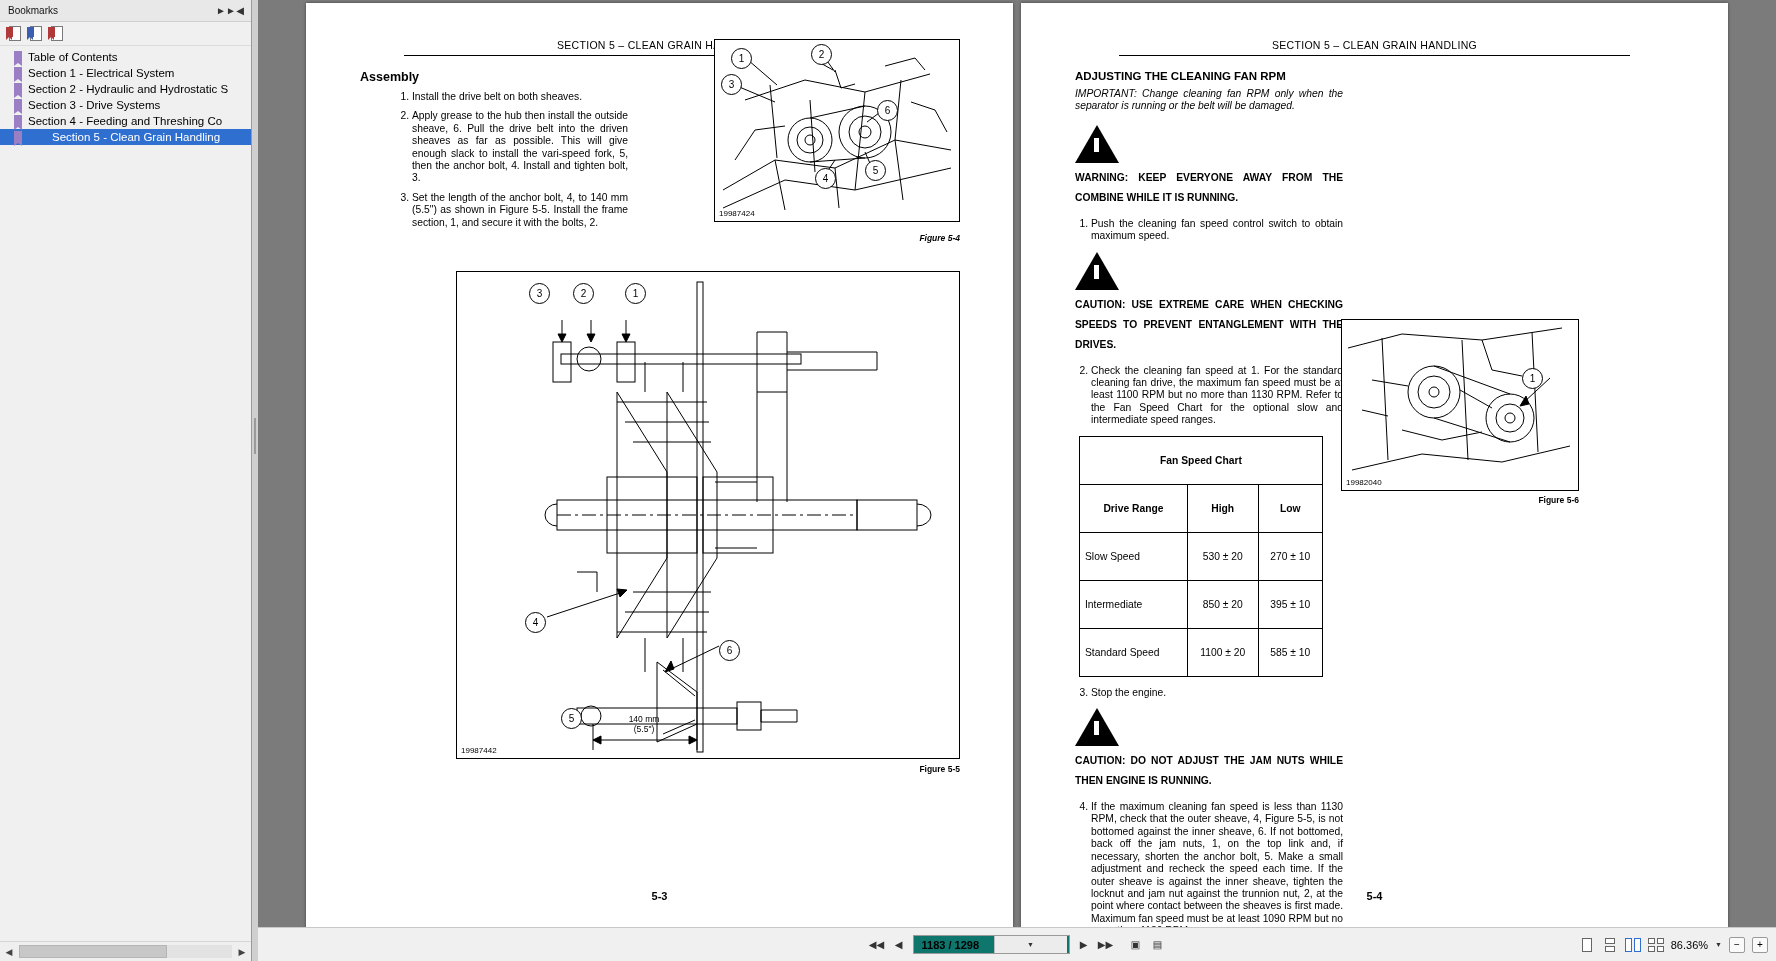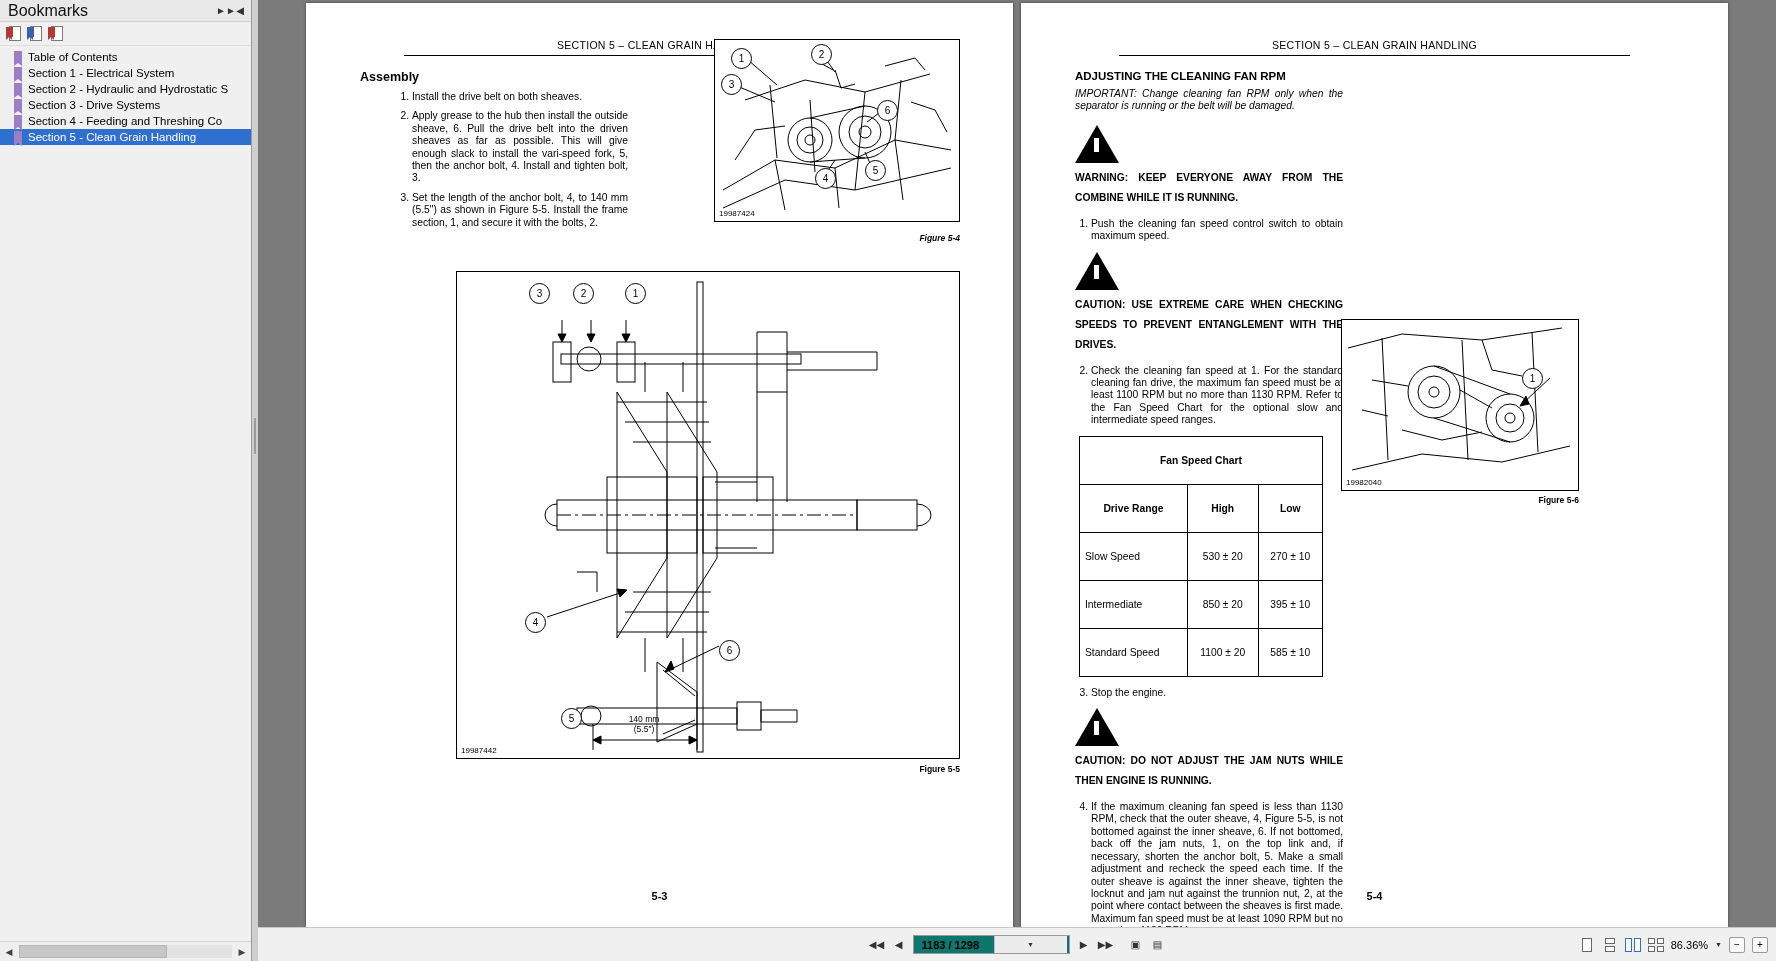--- a/index.html
+++ b/index.html
@@ -13,21 +13,21 @@
 
   
   .bm-panel{
     position:absolute;left:0;top:0;width:252px;height:961px;
     background:#f0f0f0;border-right:1px solid #9a9a9a;box-sizing:border-box;
   }
   .bm-header{
     height:22px;background:#e8e8e8;border-bottom:1px solid #cfcfcf;
     display:flex;align-items:center;padding:0 4px;box-sizing:border-box;
   }
-  .bm-title{font-size:16px;color:#111;flex:1;padding-left:4px;}
+  .bm-title{font-size:10px;color:#111;flex:1;padding-left:4px;}
   .bm-hdr-btn{width:14px;height:14px;display:flex;align-items:center;justify-content:center;
     font-size:10px;color:#333;cursor:pointer;}
   .bm-toolbar{
     height:24px;background:#f0f0f0;display:flex;align-items:center;gap:4px;padding:2px 6px;
     border-bottom:1px solid #dcdcdc;box-sizing:border-box;
   }
   .tb-icon{width:17px;height:17px;position:relative;display:inline-block;cursor:pointer;}
   .tb-icon .pg{
     position:absolute;left:3px;top:1px;width:10px;height:13px;background:#fff;
     border:1px solid #7a7a7a;
@@ -49,21 +49,21 @@
   .bm-item .bmk{
     width:8px;height:12px;margin-right:6px;position:relative;flex:0 0 auto;
     background:#9b7fc4;
   }
   .bm-item .bmk:after{
     content:"";position:absolute;left:0;bottom:-3px;
     border-left:4px solid #9b7fc4;border-right:4px solid #9b7fc4;border-bottom:3px solid transparent;
   }
   .bm-item .lbl{font-size:11.5px;color:#000;overflow:hidden;text-overflow:clip;}
   .bm-item.selected{background:#2f6fd0;}
-  .bm-item.selected .lbl{color:#fff;}
+  .bm-item.selected .lbl{color:#fff;margin-left:24px;}
 
   .bm-hscroll{
     position:absolute;left:0;right:0;bottom:0;height:20px;background:#efefef;
     border-top:1px solid #d6d6d6;display:flex;align-items:center;box-sizing:border-box;
   }
   .hs-arrow{width:18px;height:18px;display:flex;align-items:center;justify-content:center;
     font-size:9px;color:#444;cursor:pointer;}
   .hs-track{flex:1;height:13px;background:#e2e2e2;position:relative;margin:0 1px;}
   .hs-thumb{position:absolute;left:0;top:0;height:13px;width:148px;background:#c7c7c7;border:1px solid #b5b5b5;box-sizing:border-box;}
 

